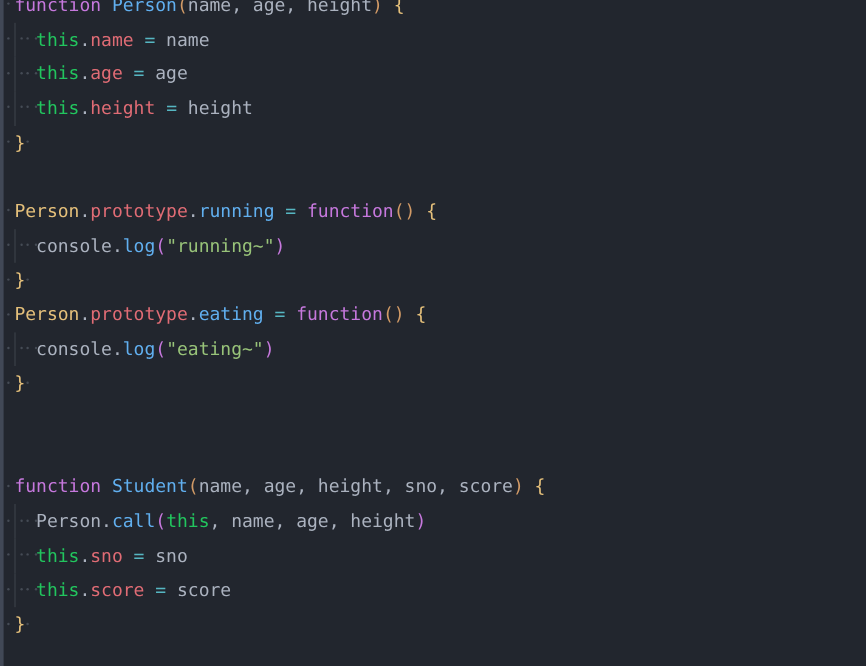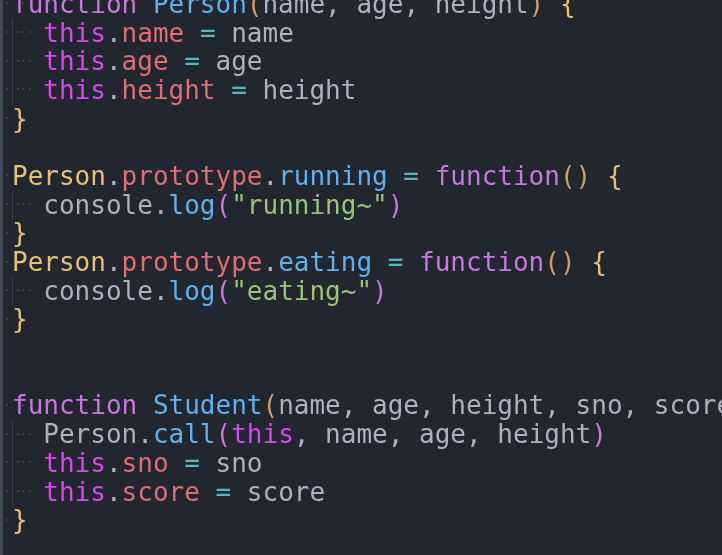--- a/index.html
+++ b/index.html
@@ -7,21 +7,21 @@
     padding: 0;
     background: #22262e;
   }
   #editor {
     position: relative;
     width: 722px;
     height: 555px;
     background: #22262e;
     overflow: hidden;
     font-family: "DejaVu Sans Mono", "Liberation Mono", monospace;
-    font-size: 26px;
+    font-size: 15px;
     line-height: 28.7px;
     letter-spacing: 0px;
     -webkit-font-smoothing: antialiased;
   }
   
   #left-border {
     position: absolute;
     left: 0; top: 0;
     width: 3px; height: 100%;
     background: #3f4characters;
@@ -68,21 +68,21 @@
     height: 2px;
     border-radius: 50%;
     background: #454b55;
     z-index: 1;
   }
 
   
   .kw    { color: #c678dd; }           
   .fn    { color: #61afef; }           
   .ident { color: #abb2bf; }           
-  .this  { color: #d946ef; }           
+  .this  { color: #22c55e; }           
   .prop  { color: #e06c75; }           
   .obj   { color: #e5c07b; }           
   .punct { color: #abb2bf; }           
   .op    { color: #56b6c2; }           
   .br-y  { color: #d19a66; }
   .br-m  { color: #c678dd; }           
   .brace { color: #e5c07b; }           
   .str   { color: #98c379; }
 </style>
 </head>

